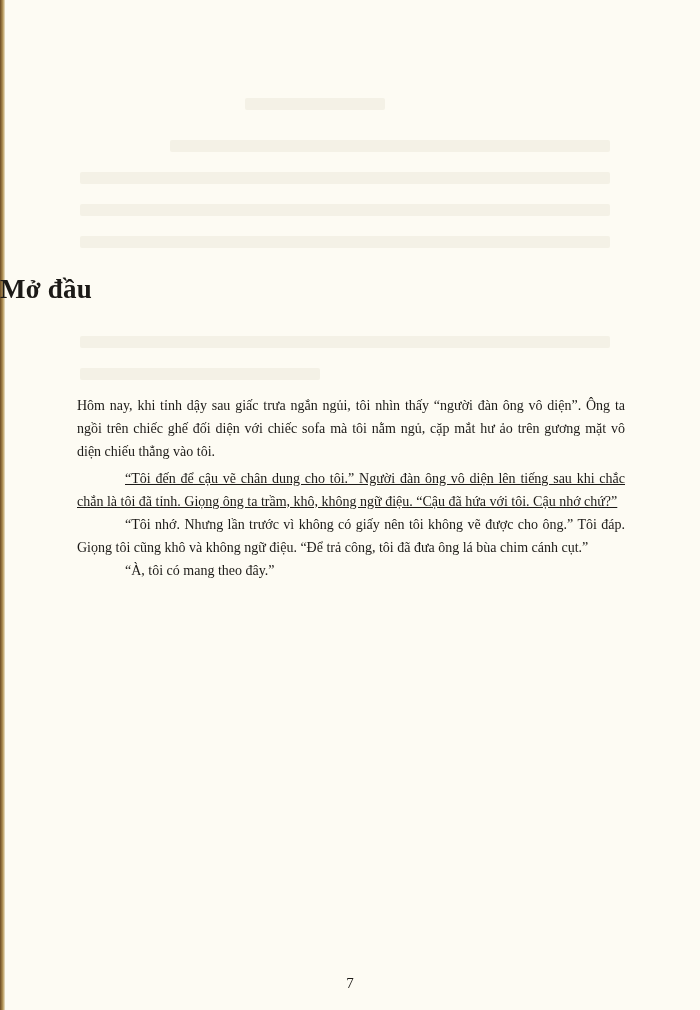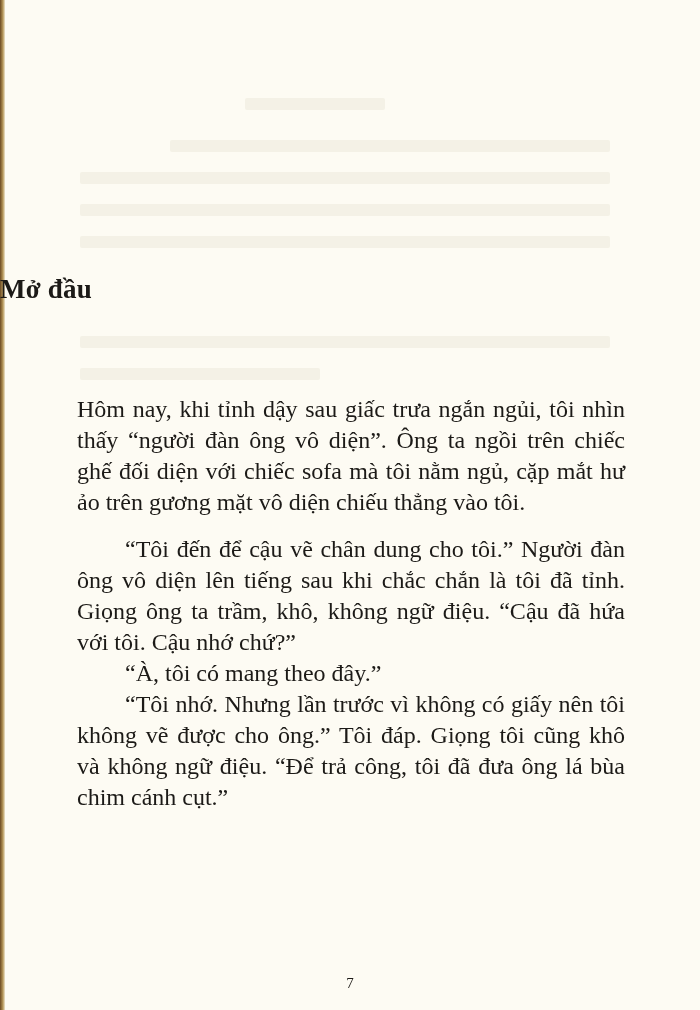--- a/index.html
+++ b/index.html
@@ -21,25 +21,25 @@
   .ghost-line {
     position: absolute; height: 12px; background: #f4f1e6; border-radius: 2px;
   }
   .title {
     position: absolute; top: 256px; left: 0; width: 700px;
     text-align: left; font-weight: bold; font-size: 27px;
     letter-spacing: 0.2px;
   }
   .body-text {
     position: absolute; left: 77px; top: 394px; width: 548px;
-    font-size: 24px; line-height: 31px;
+    font-size: 14px; line-height: 23px;
   }
   .body-text p { margin: 0; text-align: justify; text-align-last: left; }
   .body-text p.indent { text-indent: 48px; }
-  .body-text p.gap { margin-top: 16px; }
+  .body-text p.gap { margin-top: 4px; text-decoration: underline; }
   .page-number {
     position: absolute; top: 975px; left: 0; width: 700px;
     text-align: center; font-size: 15px;
   }
 </style>
 </head>
 <body>
 
 <div class="spine"></div>
 
@@ -51,17 +51,17 @@
   <div class="ghost-line" style="top:236px;left:80px;width:530px;"></div>
   <div class="ghost-line" style="top:336px;left:80px;width:530px;"></div>
   <div class="ghost-line" style="top:368px;left:80px;width:240px;"></div>
 </div>
 
 <h1 class="title">Mở đầu</h1>
 
 <div class="body-text">
   <p>Hôm nay, khi tỉnh dậy sau giấc trưa ngắn ngủi, tôi nhìn thấy “người đàn ông vô diện”. Ông ta ngồi trên chiếc ghế đối diện với chiếc sofa mà tôi nằm ngủ, cặp mắt hư ảo trên gương mặt vô diện chiếu thẳng vào tôi.</p>
   <p class="indent gap">“Tôi đến để cậu vẽ chân dung cho tôi.” Người đàn ông vô diện lên tiếng sau khi chắc chắn là tôi đã tỉnh. Giọng ông ta trầm, khô, không ngữ điệu. “Cậu đã hứa với tôi. Cậu nhớ chứ?”</p>
+  <p class="indent">“Tôi nhớ. Nhưng lần trước vì không có giấy nên tôi không vẽ được cho ông.” Tôi đáp. Giọng tôi cũng khô và không ngữ điệu. “Để trả công, tôi đã đưa ông lá bùa chim cánh cụt.”</p>
   <p class="indent">“À, tôi có mang theo đây.”</p>
-  <p class="indent">“Tôi nhớ. Nhưng lần trước vì không có giấy nên tôi không vẽ được cho ông.” Tôi đáp. Giọng tôi cũng khô và không ngữ điệu. “Để trả công, tôi đã đưa ông lá bùa chim cánh cụt.”</p>
 </div>
 
 <div class="page-number">7</div>
 
 </body></html>

